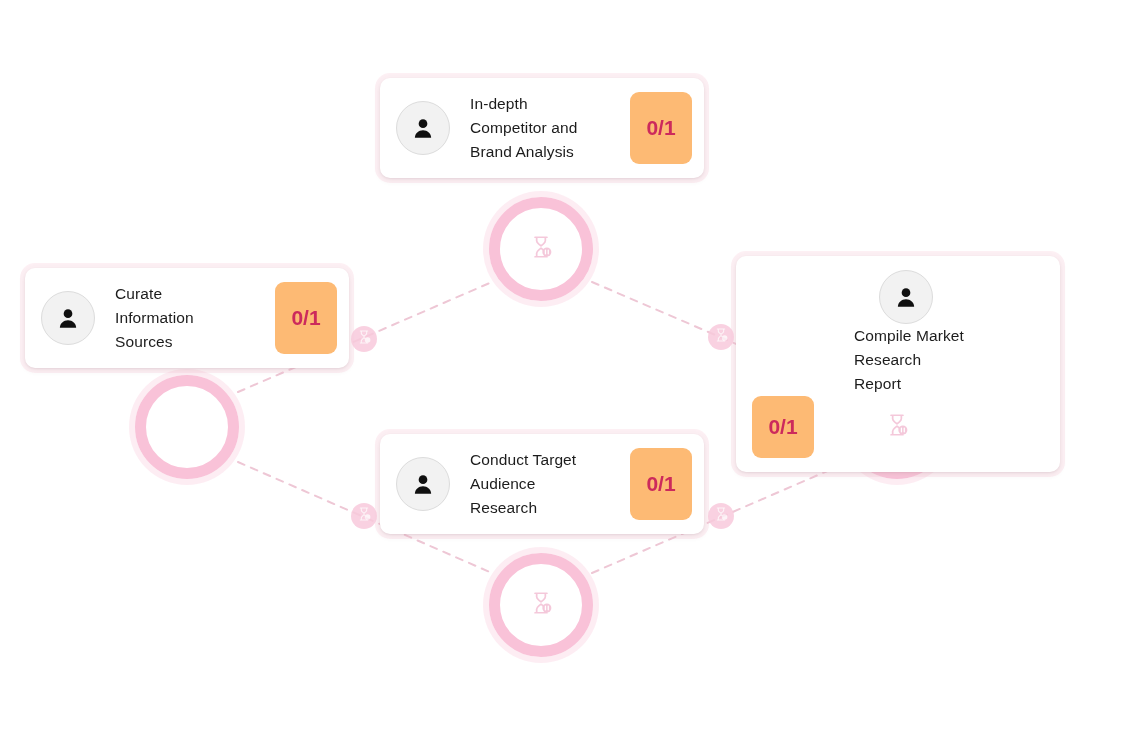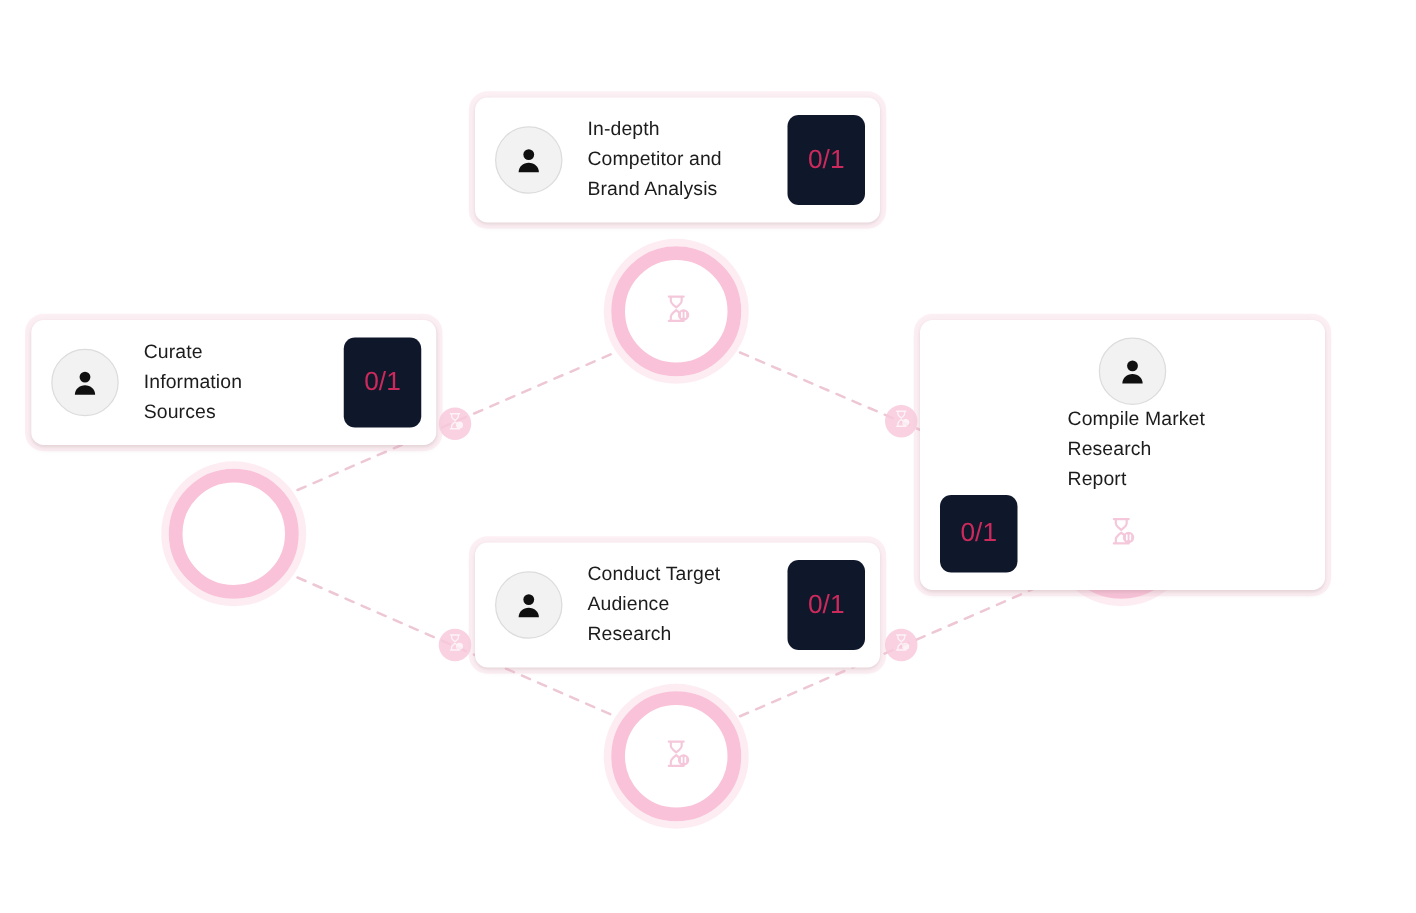--- a/index.html
+++ b/index.html
@@ -48,24 +48,24 @@
     letter-spacing: 0.1px;
     white-space: pre-line;
   }
   .count-badge {
     flex: 0 0 auto;
     width: 62px;
     align-self: stretch;
     min-height: 62px;
     margin-right: 12px;
     border-radius: 9px;
-    background: #0f172a;
+    background: #fdba74;
     color: #cc2a5c;
     font-size: 21px;
-    font-weight: normal;
+    font-weight: bold;
     display: flex; align-items: center; justify-content: center;
   }
 
   
   .gateway {
     position: absolute;
     border-radius: 50%;
     display: flex; align-items: center; justify-content: center;
     background: #ffffff;
     box-shadow: 0 0 0 6px rgba(250, 214, 228, 0.45);
@@ -159,21 +159,21 @@
               <circle cx="12" cy="8" r="4" fill="#101010"></circle>
               <path d="M4.5 21c0-4.1 3.4-7 7.5-7s7.5 2.9 7.5 7z" fill="#101010"></path>
             </svg>
           </span>
         </div>
         <div class="task-label">In-depth
 Competitor and
 Brand Analysis</div>
         <div class="count-badge">0/1</div>
       </div>
-      <div class="task-card" style="left: 25px; top: 256px; width: 324px; min-height: 90px;">
+      <div class="task-card" style="left: 25px; top: 268px; width: 324px; min-height: 90px;">
         <div class="avatar">
           <span>
             <svg width="26" height="26" viewBox="0 0 24 24" aria-hidden="true">
               <circle cx="12" cy="8" r="4" fill="#101010"></circle>
               <path d="M4.5 21c0-4.1 3.4-7 7.5-7s7.5 2.9 7.5 7z" fill="#101010"></path>
             </svg>
           </span>
         </div>
         <div class="task-label">Curate
 Information

